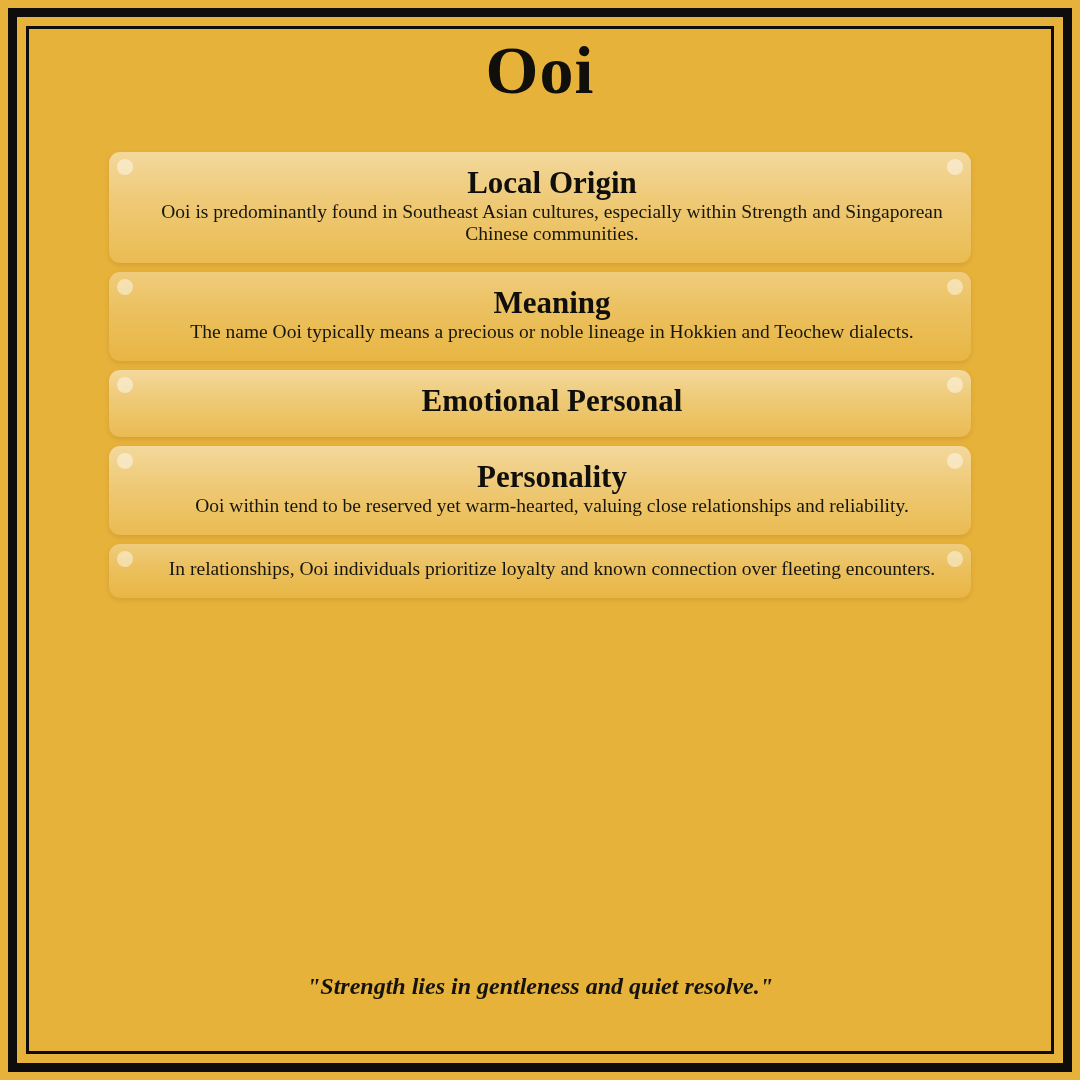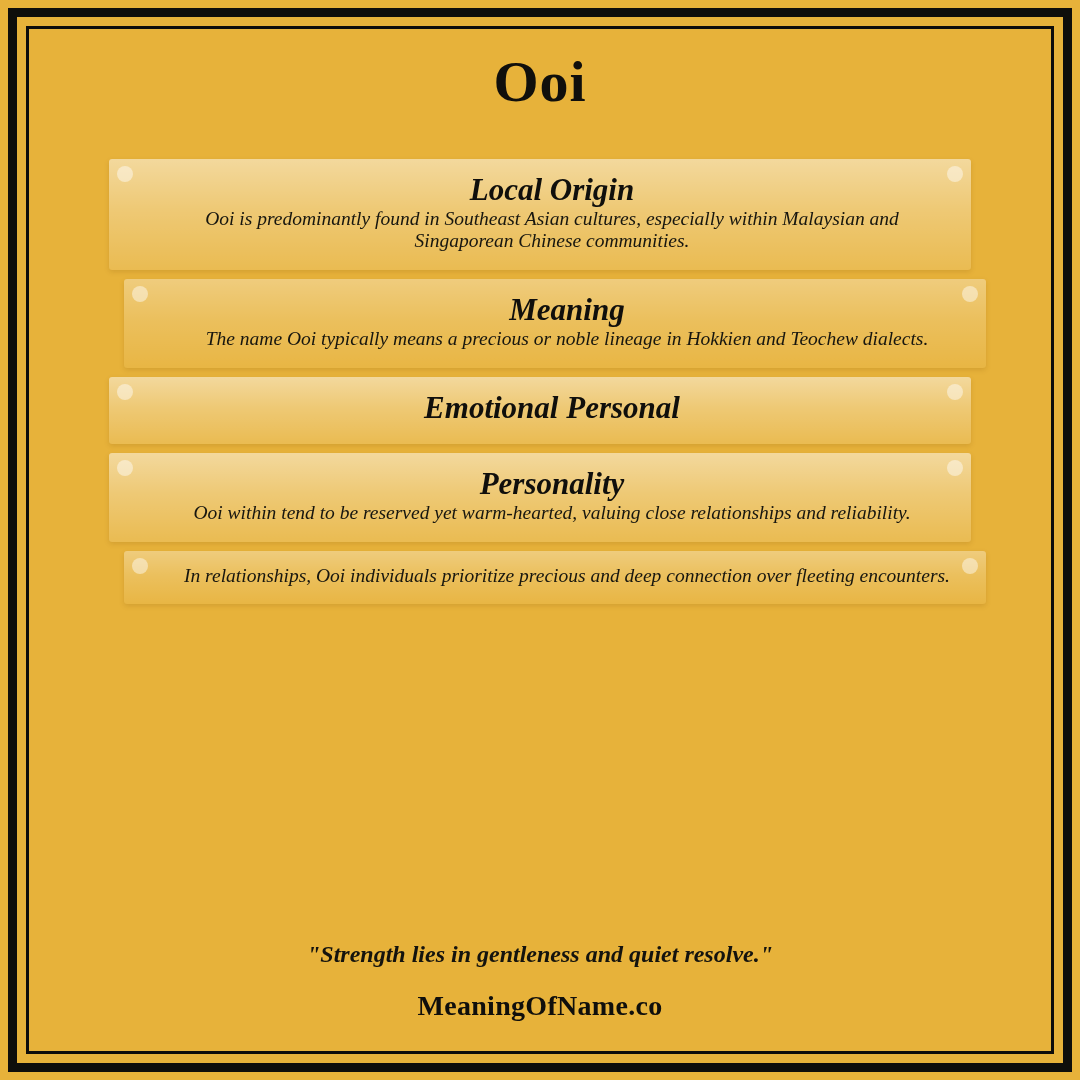--- a/index.html
+++ b/index.html
@@ -43,49 +43,47 @@
     position: absolute;
     left: 34px;
     top: 34px;
     right: 34px;
     bottom: 34px;
     display: flex;
     flex-direction: column;
     align-items: center;
   }
   .title {
-    font-size: 58px;
+    font-size: 68px;
     font-weight: bold;
     color: #100f0c;
     letter-spacing: 1px;
-    margin-top: 18px;
+    margin-top: 1px;
     line-height: 1.05;
     font-family: "Liberation Serif", serif;
   }
   .cards {
     width: 862px;
     margin-top: 46px;
     display: flex;
     flex-direction: column;
     gap: 9px;
   }
   .card {
     position: relative;
     width: 100%;
     box-sizing: border-box;
     padding: 14px 16px 18px 40px;
     text-align: center;
-    border-radius: 3px;
+    border-radius: 11px;
     background: linear-gradient(180deg, rgba(255,255,255,0.50) 0%, rgba(255,255,255,0.30) 45%, rgba(255,255,255,0.12) 100%);
     box-shadow: 0 2px 5px rgba(120, 80, 10, 0.18);
-    font-style: italic;
   }
   .card.alt {
     background: linear-gradient(180deg, rgba(255,255,255,0.34) 0%, rgba(255,255,255,0.18) 45%, rgba(255,255,255,0.05) 100%);
-    margin-left: 15px;
   }
   .card::before,
   .card::after {
     content: "";
     position: absolute;
     width: 16px;
     height: 16px;
     border-radius: 50%;
     background: rgba(255,255,255,0.45);
   }
@@ -139,43 +137,42 @@
   <div class="border-inner"></div>
 
   <div class="content">
 
     <div class="title">Ooi</div>
 
     <div class="cards">
 
       <div class="card">
         <div class="card-heading">Local Origin</div>
-        <div class="card-body">Ooi is predominantly found in Southeast Asian cultures, especially within Malaysian and Singaporean Chinese communities.</div>
+        <div class="card-body">Ooi is predominantly found in Southeast Asian cultures, especially within Strength and Singaporean Chinese communities.</div>
       </div>
 
       <div class="card alt">
         <div class="card-heading">Meaning</div>
         <div class="card-body">The name Ooi typically means a precious or noble lineage in Hokkien and Teochew dialects.</div>
       </div>
 
       <div class="card">
         <div class="card-heading">Emotional Personal</div>
       </div>
 
 
       <div class="card">
         <div class="card-heading">Personality</div>
         <div class="card-body">Ooi within tend to be reserved yet warm-hearted, valuing close relationships and reliability.</div>
       </div>
 
       <div class="card alt">
-        <div class="card-body">In relationships, Ooi individuals prioritize precious and deep connection over fleeting encounters.</div>
+        <div class="card-body">In relationships, Ooi individuals prioritize loyalty and known connection over fleeting encounters.</div>
       </div>
 
     </div>
 
     <div class="footer">
       <div class="quote">"Strength lies in gentleness and quiet resolve."</div>
-      <div class="brand">MeaningOfName.co</div>
     </div>
 
   </div>
 </div>
 
 </body></html>

